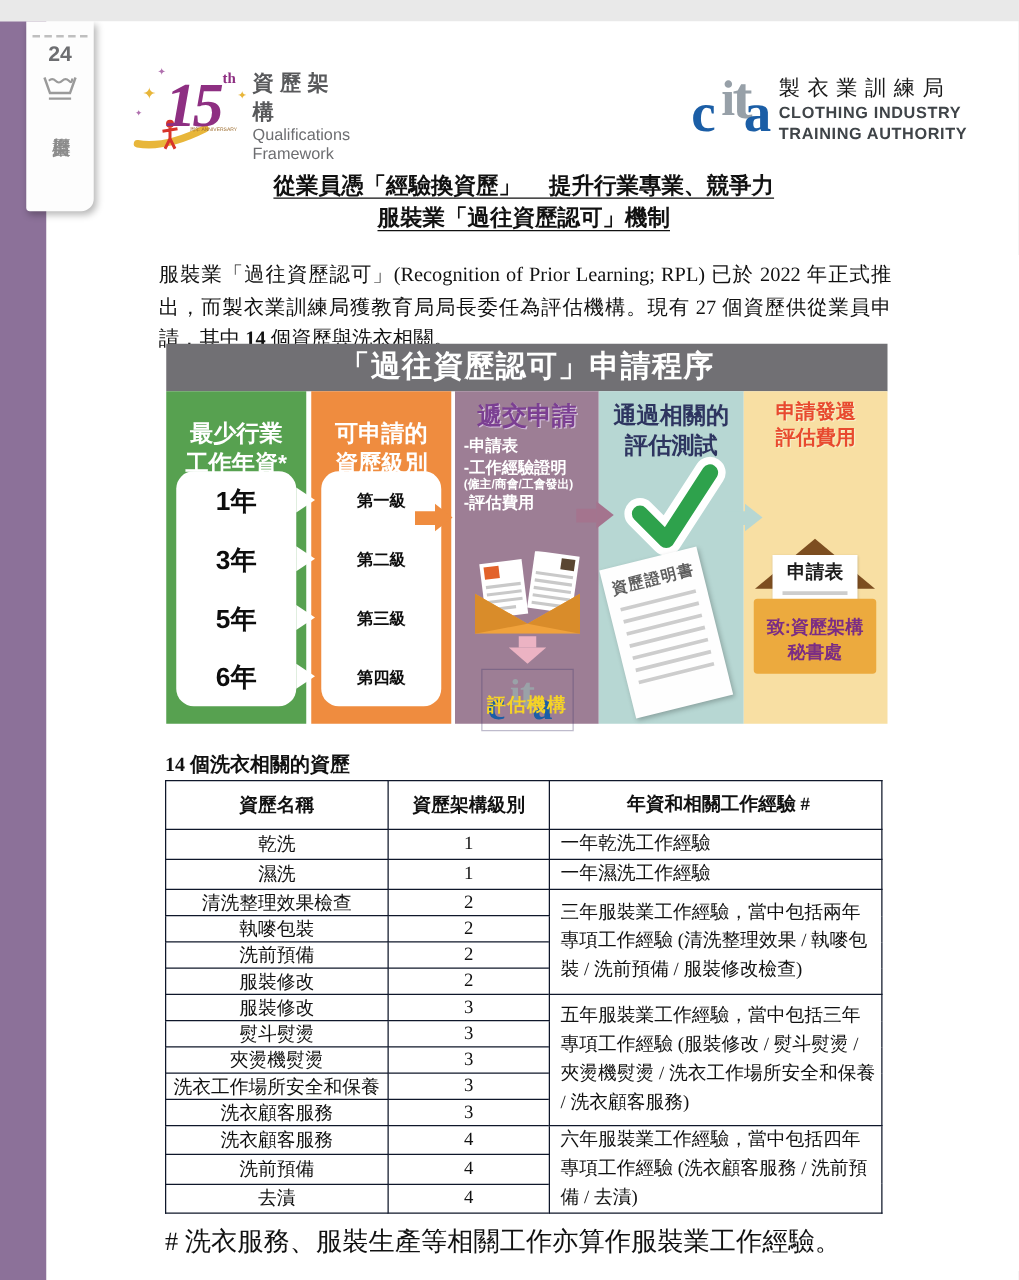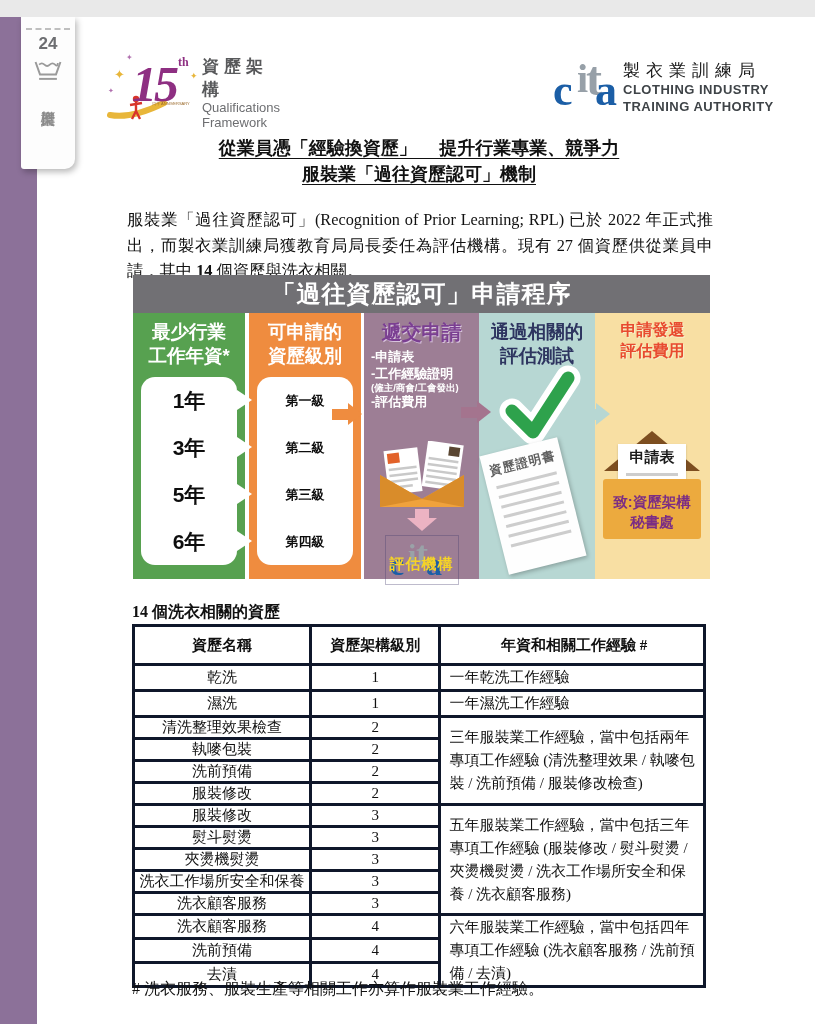--- a/index.html
+++ b/index.html
@@ -57,21 +57,21 @@
   .ig { position:absolute; left:133px; top:258px; width:577px; height:304px; font-family:"Liberation Sans",sans-serif; }
   .ig-header { height:38px; background:var(--header-gray,#717074); color:#fff; font-size:24px; font-weight:bold;
                text-align:center; line-height:38px; letter-spacing:1px; }
   .ig-cols { position:absolute; top:38px; left:0; width:577px; bottom:0; display:flex; }
   .col { position:relative; height:100%; }
   .col1 { width:112px; background:var(--step-green,#57a150); margin-right:4px; }
   .col2 { width:112px; background:var(--step-orange,#ef8c3f); margin-right:3px; }
   .col3 { width:115px; background:var(--step-mauve,#9d7e95); }
   .col4 { width:116px; background:var(--step-teal,#b7d7d3); }
   .col5 { width:115px; background:var(--step-cream,#f8dfa3); }
-  .col-title { text-align:center; font-weight:bold; padding-top:7px; font-size:18.5px; line-height:1.28; color:#fff; }
+  .col-title { text-align:center; font-weight:bold; padding-top:22px; font-size:18.5px; line-height:1.28; color:#fff; }
   .white-box { position:absolute; left:8px; right:8px; top:64px; bottom:14px; background:#fff; border-radius:14px;
                display:flex; flex-direction:column; justify-content:space-around; align-items:center; }
   .year-item { font-size:21px; font-weight:bold; color:#0d0d0d; }
   .level-item { font-size:13px; font-weight:bold; color:#0d0d0d; }
 
   .w-arrow { position:absolute; width:0; height:0; border-top:10px solid transparent; border-bottom:10px solid transparent;
              border-left:15px solid #fff; left:104px; z-index:3; }
   .h-arrow { position:absolute; width:30px; height:23px; z-index:3; }
   .h-arrow .shaft { position:absolute; left:0; top:6px; width:16px; height:11px; }
   .h-arrow .head { position:absolute; left:16px; top:0; width:0; height:0;
@@ -110,26 +110,26 @@
              border-left:48px solid transparent; border-right:48px solid transparent; border-bottom:40px solid #7d4e20; }
   .c5-paper { position:absolute; left:15px; top:15px; width:68px; height:48px; background:#fff; box-shadow:0 1px 2px rgba(0,0,0,.2); }
   .c5-paper-label { text-align:center; font-size:15px; font-weight:600; color:#1c1c1c; margin-top:4px; font-family:"Liberation Sans",sans-serif; }
   .c5-paper .doc-line { margin:6px 8px 0 8px; }
   .c5-front { position:absolute; left:0; top:50px; width:98px; height:60px; background:#ecaa3e; border-radius:3px; }
   .c5-addr { text-align:center; color:#7b2d84; font-weight:bold; font-size:14.5px; line-height:1.35; margin-top:14px; }
 
   
   .tbl-caption { position:absolute; left:132px; top:585px; font-size:16px; font-weight:bold; }
   .qual-table { position:absolute; left:132px; top:607px; width:574px; border-collapse:collapse; font-size:15px; }
-  .qual-table td, .qual-table th { border:3px solid #0f172a; height:21px; padding:0 4px; font-weight:normal; }
+  .qual-table td, .qual-table th { border:1px solid #0f172a; height:21px; padding:0 4px; font-weight:normal; }
   .qual-table th { font-weight:bold; height:39px; text-align:center; }
   .col-name  { width:178px; text-align:center; }
   .col-level { width:130px; text-align:center; }
   .col-exp   { width:266px; text-align:left; padding-left:8px !important; line-height:23px; }
-  .footnote { position:absolute; left:132px; top:962px; font-size:16px; }
+  .footnote { position:absolute; left:132px; top:962px; font-size:21px; }
 </style>
 </head>
 <body>
 
 <div class="page">
 
   <div class="side-band"></div>
   <div class="bottom-band"></div>
 
   <div class="bookmark">

